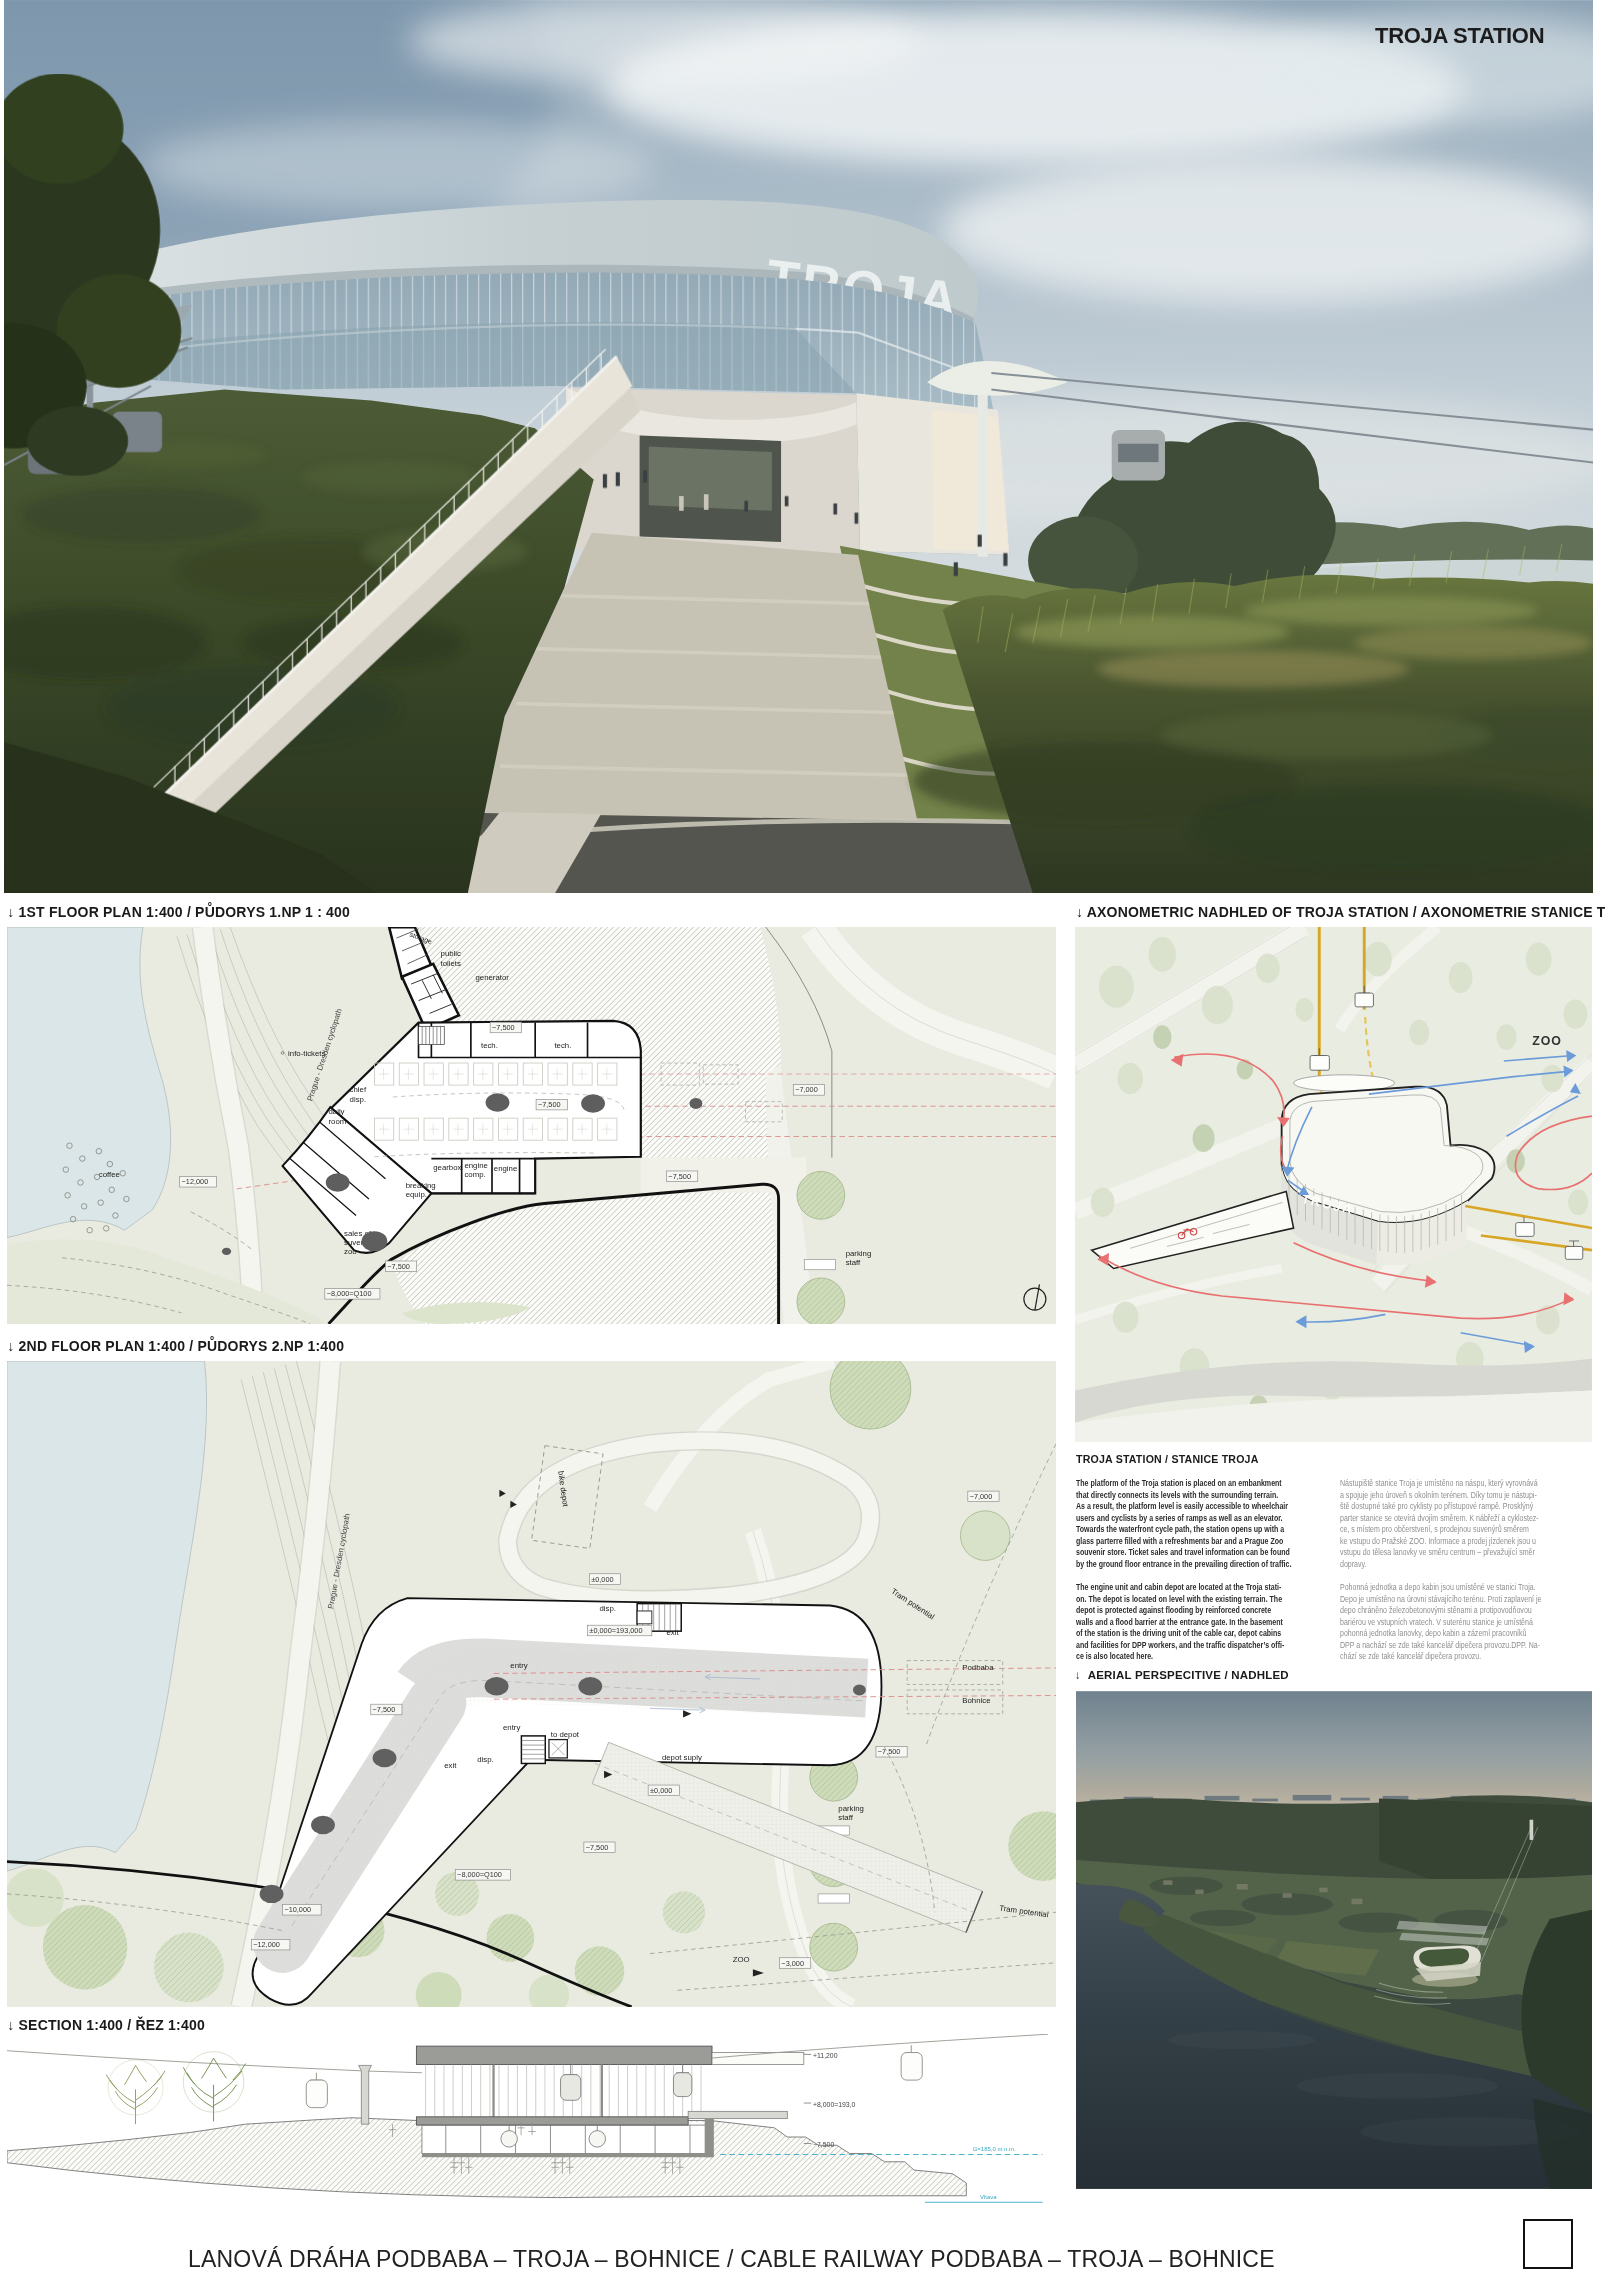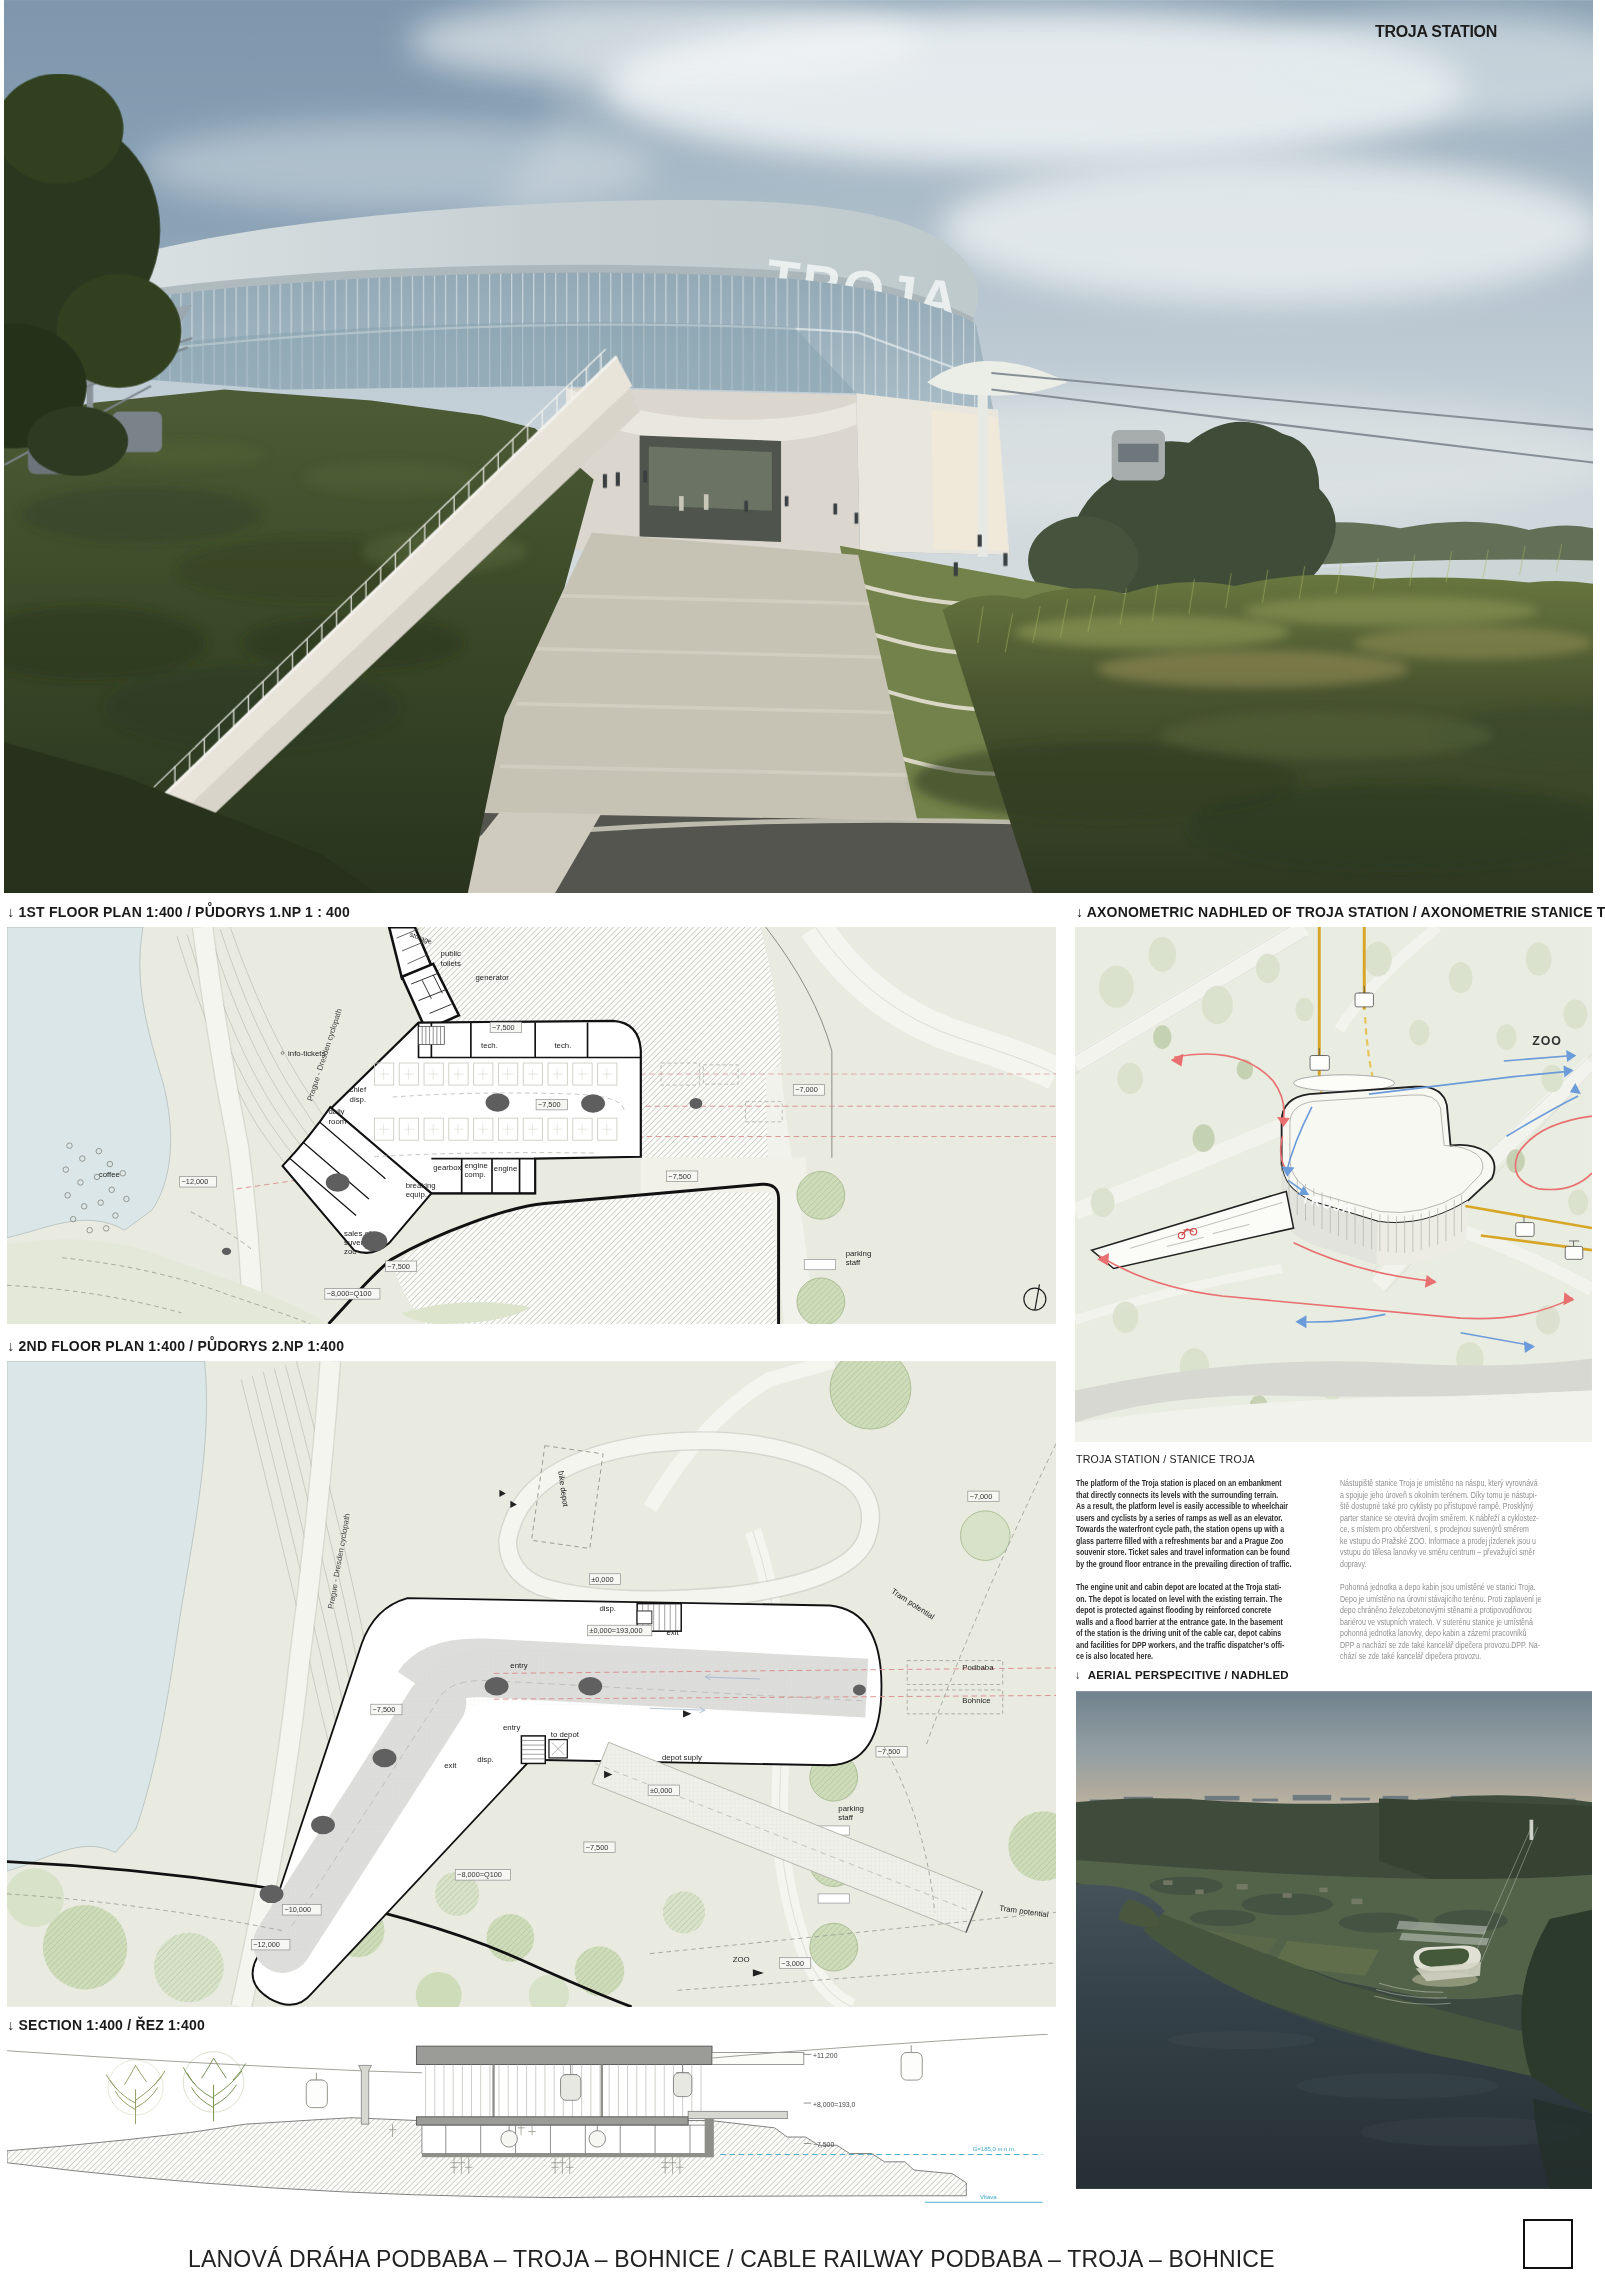--- a/index.html
+++ b/index.html
@@ -198,21 +198,21 @@
 <rect x="850" y="540" width="4" height="11"></rect>
         <rect x="1060" y="582" width="4.5" height="13"></rect>
 <rect x="1088" y="602" width="4.5" height="14"></rect>
         <rect x="1034" y="612" width="4.5" height="15"></rect>
 <rect x="806" y="545" width="4" height="12"></rect>
         <rect x="926" y="558" width="4" height="12"></rect>
 </g>
 </svg>
 </div>
 
-<div class="abs" style="left:1375px;top:23px;font-size:16px;font-weight:bold;color:#1c1c1c;letter-spacing:-0.3px">TROJA STATION</div>
+<div class="abs" style="left:1375px;top:23px;font-size:22px;font-weight:bold;color:#1c1c1c;letter-spacing:-0.3px">TROJA STATION</div>
 
 <div class="lab" style="left:7.3px;top:904px">↓ 1ST FLOOR PLAN 1:400 / PŮDORYS 1.NP 1 : 400</div>
 
 <div class="lab" style="left:1076px;top:904px">↓ AXONOMETRIC NADHLED OF TROJA STATION / AXONOMETRIE STANICE TROJA</div>
 
 <div class="abs" style="left:7.3px;top:927px;width:1049px;height:397px">
 <svg width="1049" height="397" viewBox="0 0 1142 432" xmlns="http://www.w3.org/2000/svg" font-family="Liberation Sans, sans-serif">
 <defs>
 <pattern id="hat" width="4.4" height="4.4" patternUnits="userSpaceOnUse" patternTransform="rotate(45)">
 <rect width="4.4" height="4.4" fill="#fbfbf8"></rect>
@@ -795,21 +795,21 @@
 <g stroke="#9a9a90" stroke-width=".9" fill="none" stroke-dasharray="5 4">
 <path d="M700,645 L1142,600"></path>
 <path d="M730,685 L1142,655"></path>
 <path d="M955,420 Q1000,500 1010,600"></path>
 <path d="M1142,90 Q1050,280 1000,420"></path>
 <path d="M0,580 Q150,590 300,620"></path>
 </g>
 </svg>
 </div>
 
-<div class="abs" style="left:1076px;top:1453px;font-size:10.6px;font-weight:normal;color:#1a1a1a;letter-spacing:0.2px">TROJA STATION / STANICE TROJA</div>
+<div class="abs" style="left:1076px;top:1453px;font-size:10.6px;font-weight:bold;color:#1a1a1a;letter-spacing:0.2px">TROJA STATION / STANICE TROJA</div>
 
 <div class="bodytxt" style="left:1076px;top:1478px;color:#2d2d2d;font-weight:bold">The platform of the Troja station is placed on an embankment<br>that directly connects its levels with the surrounding terrain.<br>As a result, the platform level is easily accessible to wheelchair<br>users and cyclists by a series of ramps as well as an elevator.<br>Towards the waterfront cycle path, the station opens up with a<br>glass parterre filled with a refreshments bar and a Prague Zoo<br>souvenir store. Ticket sales and travel information can be found<br>by the ground floor entrance in the prevailing direction of traffic.</div>
 
 <div class="bodytxt" style="left:1076px;top:1582px;color:#2d2d2d;font-weight:bold">The engine unit and cabin depot are located at the Troja stati-<br>on. The depot is located on level with the existing terrain. The<br>depot is protected against flooding by reinforced concrete<br>walls and a flood barrier at the entrance gate. In the basement<br>of the station is the driving unit of the cable car, depot cabins<br>and facilities for DPP workers, and the traffic dispatcher’s offi-<br>ce is also located here.</div>
 
 <div class="bodytxt" style="left:1340px;top:1478px;color:#8f8f8f">Nástupiště stanice Troja je umístěno na náspu, který vyrovnává<br>a spojuje jeho úroveň s okolním terénem. Díky tomu je nástupi-<br>ště dostupné také pro cyklisty po přístupové rampě. Prosklýný<br>parter stanice se otevírá dvojím směrem. K nábřeží a cyklostez-<br>ce, s místem pro občerstvení,  s prodejnou suvenýrů směrem<br>ke vstupu do Pražské ZOO. Informace a prodej jízdenek jsou u<br>vstupu do tělesa lanovky ve směru centrum – převažující směr<br>dopravy.</div>
 
 <div class="bodytxt" style="left:1340px;top:1582px;color:#8f8f8f">Pohonná jednotka a depo kabin jsou umístěné ve stanici Troja.<br>Depo je umístěno na úrovni stávajícího terénu. Proti zaplavení je<br>depo chráněno železobetonovými stěnami a protipovodňovou<br>bariérou ve vstupních vratech. V suterénu stanice je umístěná<br>pohonná jednotka lanovky, depo kabin a zázemí pracovníků<br>DPP a nachází se zde také kancelář dipečera provozu.DPP. Na-<br>chází se zde také kancelář dipečera provozu.</div>
 
 <div class="lab" style="left:1075px;top:1669px;font-size:11.5px">↓&nbsp;&nbsp;AERIAL PERSPECITIVE / NADHLED</div>

